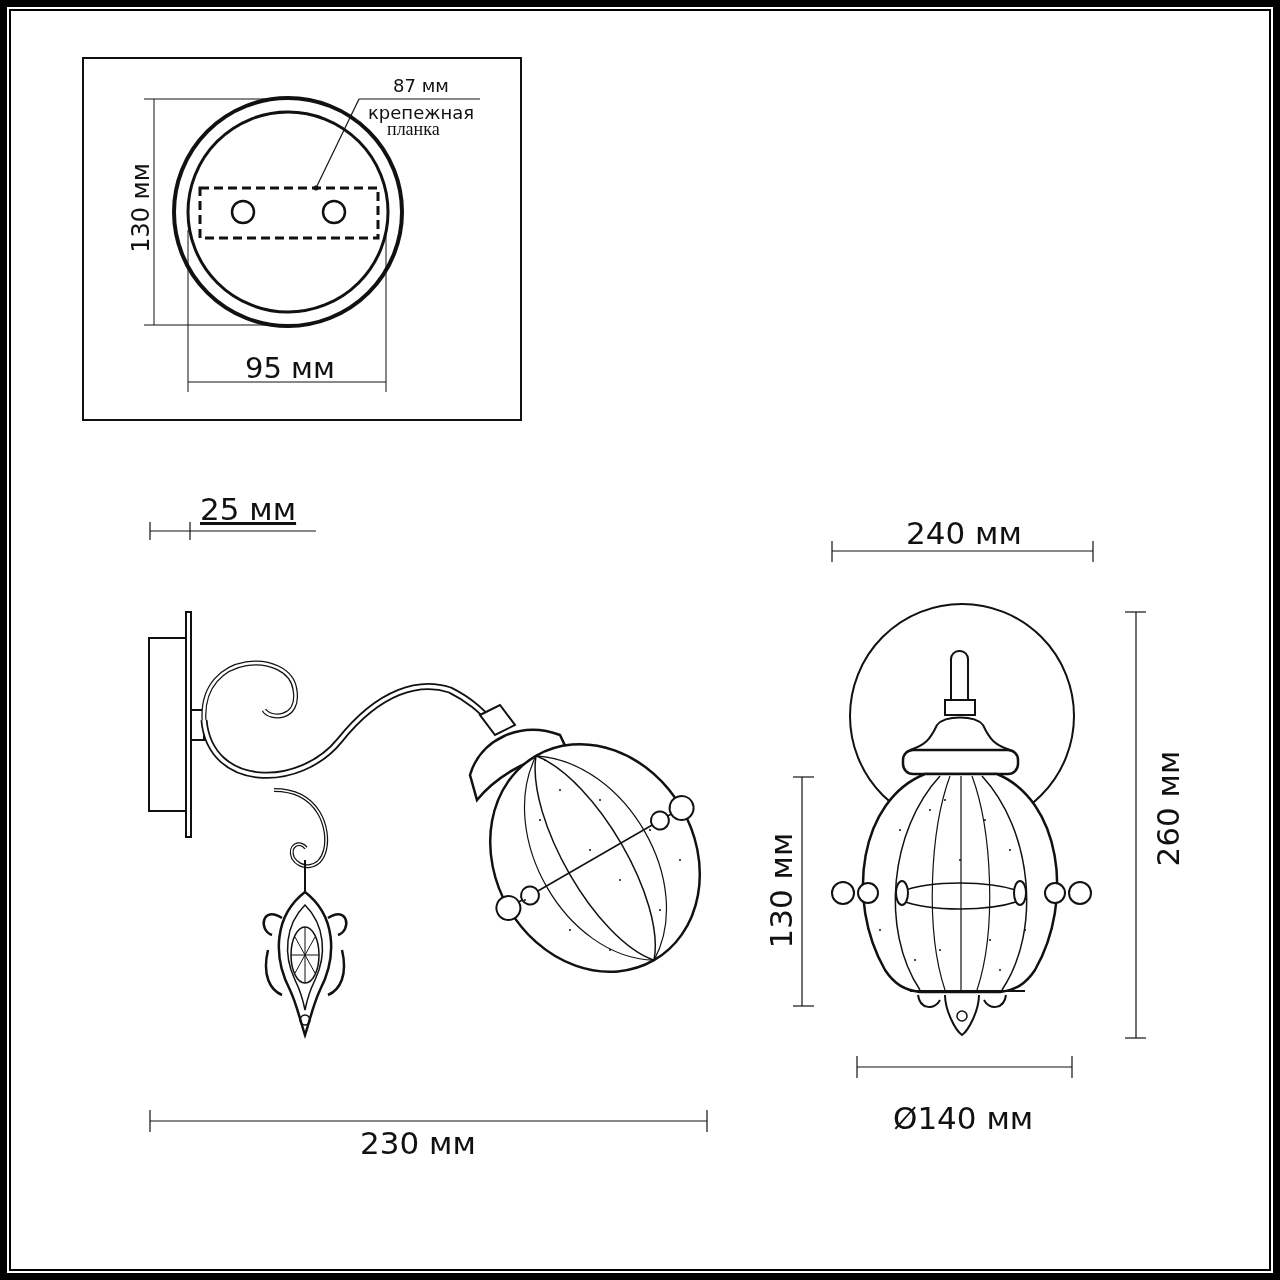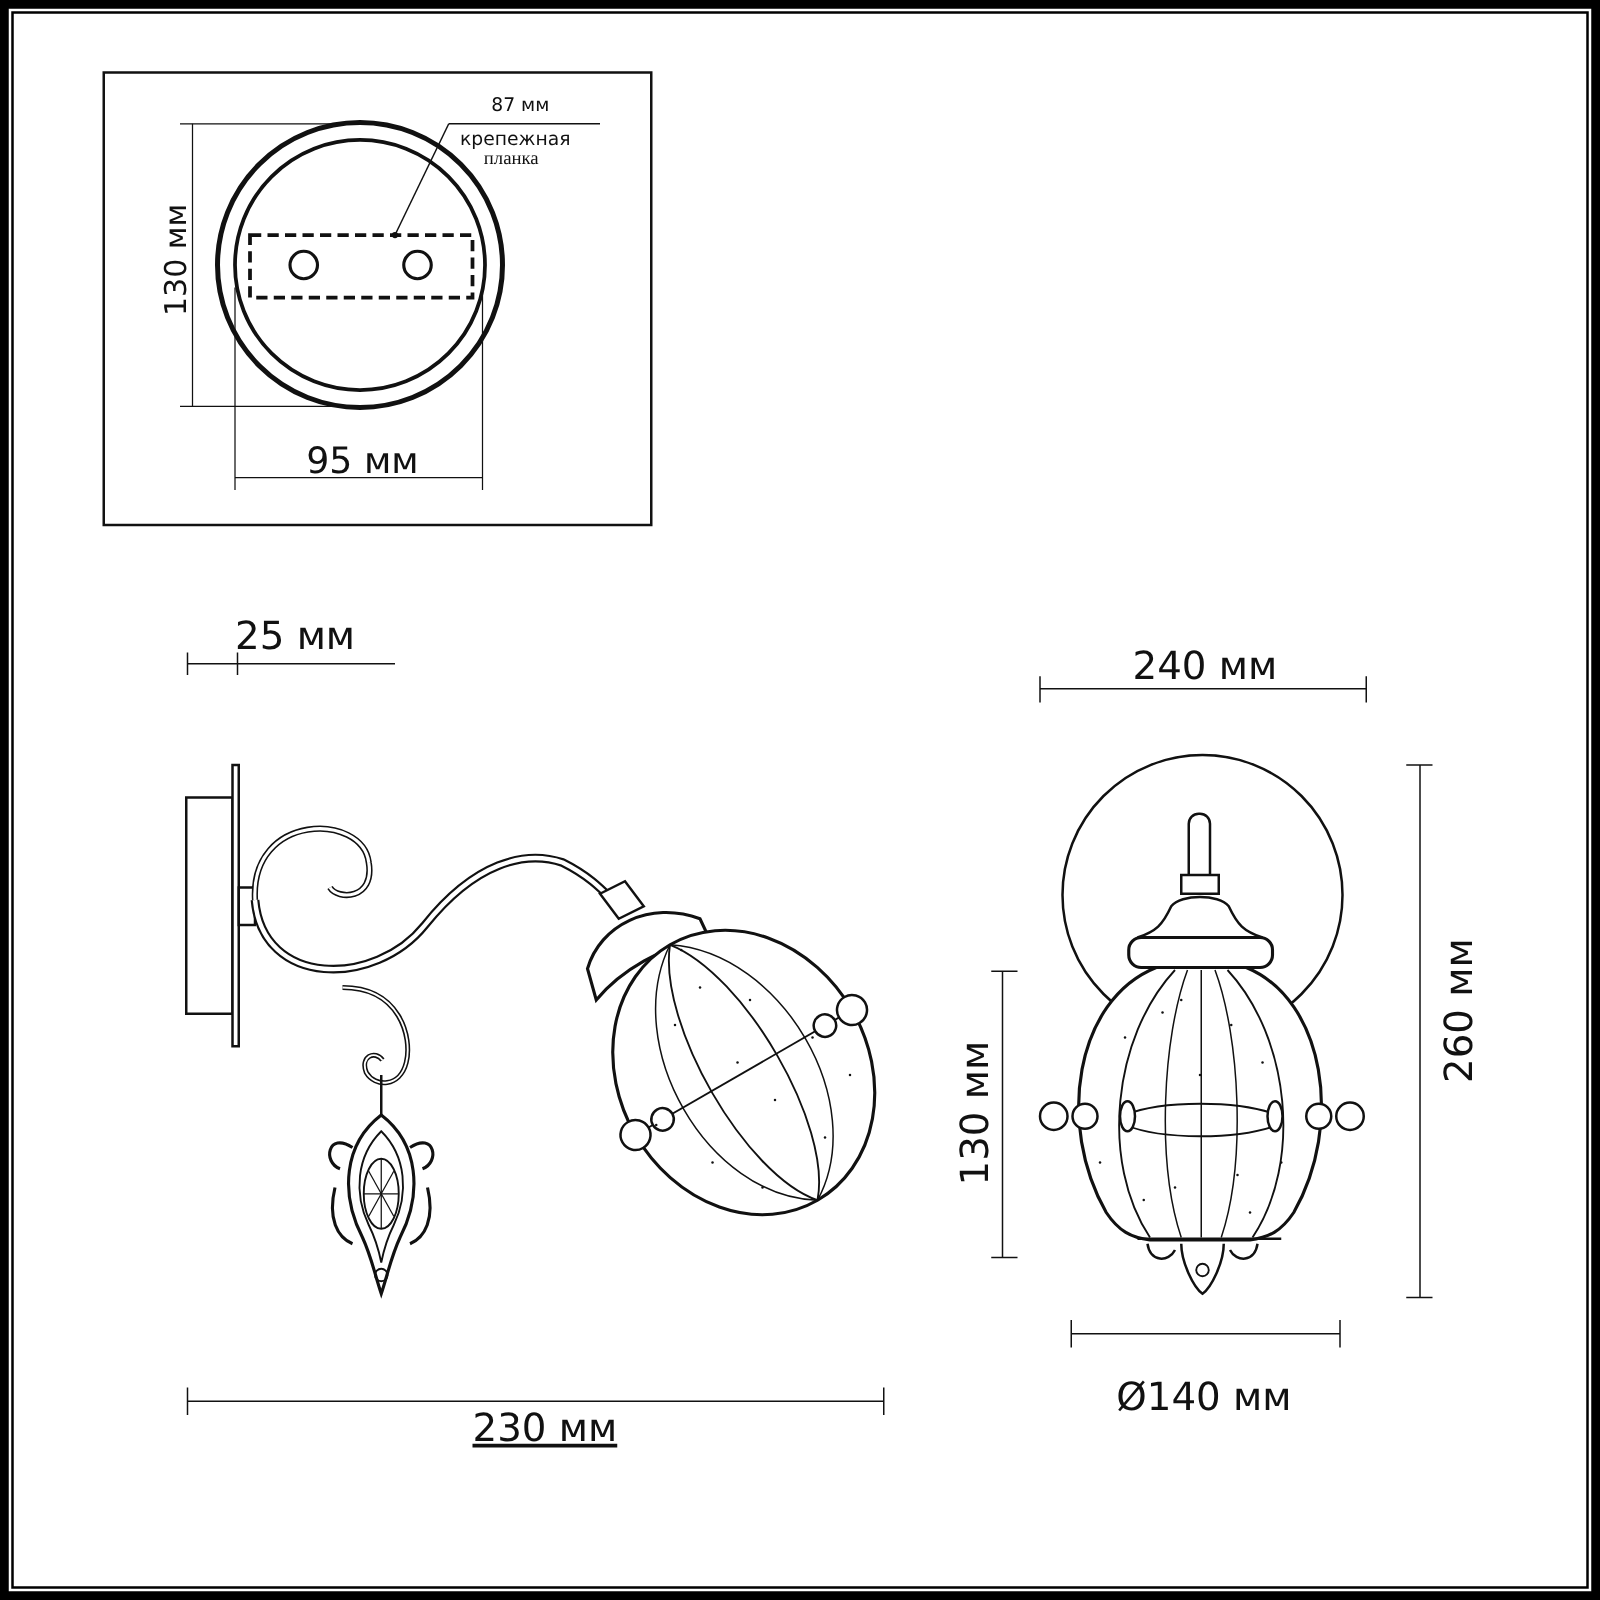--- a/index.html
+++ b/index.html
@@ -8,21 +8,21 @@
     .frame-outer { position: absolute; left: 0; top: 0; width: 1280px; height: 1280px;
                    box-sizing: border-box; border: 7px solid #000; }
     .frame-inner { position: absolute; left: 9px; top: 9px; width: 1262px; height: 1262px;
                    box-sizing: border-box; border: 2px solid #000; }
     .mount-box { position: absolute; left: 82px; top: 57px; width: 440px; height: 364px;
                  box-sizing: border-box; border: 2px solid #111; }
     svg.drawing { position: absolute; left: 0; top: 0; }
     .lbl { position: absolute; white-space: nowrap; line-height: 1; }
     .lbl-big { font-size: 31px; }
     .lbl-mid { font-size: 27px; }
-    .lbl-small { font-size: 15px; }
+    .lbl-small { font-size: 18px; }
     .rot { transform-origin: center center; transform: rotate(-90deg); }
   </style>
 </head>
 <body>
 
 <div class="frame-outer"></div>
 <div class="frame-inner"></div>
 
 <div class="mount-box"></div>
 
@@ -168,19 +168,19 @@
       <circle cx="945" cy="800" r="1"></circle>
   </g>
 </svg>
 
 <div class="lbl lbl-small" style="left:393px; top:77px;">87 мм</div>
 <div class="lbl lbl-small" style="left:368px; top:104px;text-align:right;">крепежная</div>
 <div class="lbl lbl-small" style="left:387px; top:120px;font-family:Liberation Serif, serif;">планка</div>
 <div class="lbl lbl-mid rot" style="left:86px; top:196px; width:110px; text-align:center; font-size:24px;">130 мм</div>
 <div class="lbl lbl-mid" style="left:245px; top:354px; font-size:29px;">95 мм</div>
 
-<div class="lbl lbl-big" style="left:188px; top:494px;">25 мм</div>
-<div class="lbl lbl-big" style="left:378px; top:1128px;text-decoration:underline;">230 мм</div>
+<div class="lbl lbl-big" style="left:200px; top:494px;text-decoration:underline;">25 мм</div>
+<div class="lbl lbl-big" style="left:360px; top:1128px;">230 мм</div>
 
 <div class="lbl lbl-big" style="left:906px; top:518px;">240 мм</div>
 <div class="lbl lbl-big rot" style="left:1098px; top:793px; width:140px; text-align:center;">260 мм</div>
 <div class="lbl lbl-big rot" style="left:711px; top:875px; width:140px; text-align:center;">130 мм</div>
 <div class="lbl lbl-big" style="left:893px; top:1075px;margin-top:28px;">Ø140 мм</div>
 
 </body></html>

